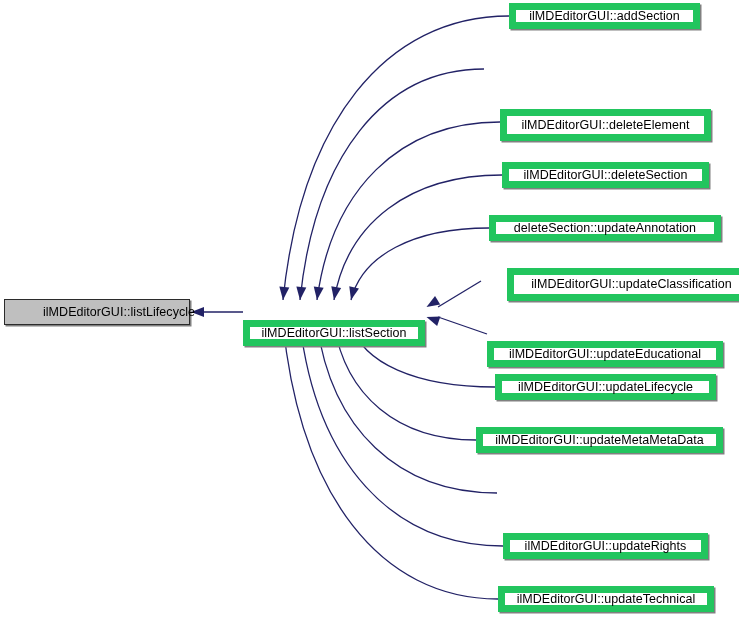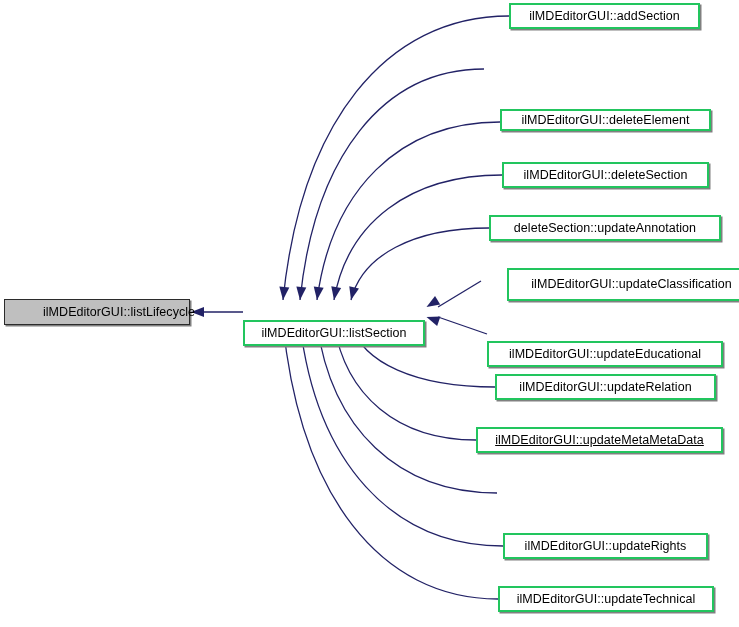--- a/index.html
+++ b/index.html
@@ -19,21 +19,21 @@
     position: absolute;
     top: 0;
     left: 0;
     width: 739px;
     height: 627px;
   }
   .node-box {
     position: absolute;
     box-sizing: border-box;
     background: #ffffff;
-    border: 2px solid #22c55e;
+    border: 7px solid #22c55e;
     box-shadow: 1.5px 1.5px 0 0 #808080;
     display: flex;
     align-items: center;
     justify-content: center;
     white-space: nowrap;
     color: #000000;
     font-size: 12.5px;
     line-height: 1;
     letter-spacing: 0.05px;
     cursor: default;
@@ -80,39 +80,39 @@
     </svg>
 <div class="node-box current" style="left: 4px; top: 299px; width: 186px; height: 26px; padding-left: 44px;">
       <span class="node-label">ilMDEditorGUI::listLifecycle</span>
     </div>
     <div class="node-box" style="left: 243px; top: 299px; width: 182px; height: 26px; margin-top: 21px;">
       <span class="node-label">ilMDEditorGUI::listSection</span>
     </div>
     <div class="node-box" style="left: 509px; top: 3px; width: 191px; height: 26px;">
       <span class="node-label">ilMDEditorGUI::addSection</span>
     </div>
-    <div class="node-box" style="left: 500px; top: 109px; width: 211px; height: 22px;">
+    <div class="node-box" style="left: 500px; top: 109px; width: 211px; height: 32px;">
       <span class="node-label">ilMDEditorGUI::deleteElement</span>
     </div>
     <div class="node-box" style="left: 502px; top: 162px; width: 207px; height: 26px;">
       <span class="node-label">ilMDEditorGUI::deleteSection</span>
     </div>
     <div class="node-box" style="left: 489px; top: 215px; width: 232px; height: 26px;">
       <span class="node-label">deleteSection::updateAnnotation</span>
     </div>
     <div class="node-box" style="left: 507px; top: 268px; width: 249px; height: 33px;">
       <span class="node-label">ilMDEditorGUI::updateClassification</span>
     </div>
     <div class="node-box" style="left: 487px; top: 321px; width: 236px; height: 26px; margin-top: 20px;">
       <span class="node-label">ilMDEditorGUI::updateEducational</span>
     </div>
     <div class="node-box" style="left: 495px; top: 374px; width: 221px; height: 26px;">
-      <span class="node-label">ilMDEditorGUI::updateRelation</span>
+      <span class="node-label">ilMDEditorGUI::updateLifecycle</span>
     </div>
-    <div class="node-box" style="left: 476px; top: 427px; width: 247px; height: 26px; text-decoration: underline;">
+    <div class="node-box" style="left: 476px; top: 427px; width: 247px; height: 26px;">
       <span class="node-label">ilMDEditorGUI::updateMetaMetaData</span>
     </div>
     <div class="node-box" style="left: 503px; top: 533px; width: 205px; height: 26px;">
       <span class="node-label">ilMDEditorGUI::updateRights</span>
     </div>
     <div class="node-box" style="left: 498px; top: 586px; width: 216px; height: 26px;">
       <span class="node-label">ilMDEditorGUI::updateTechnical</span>
     </div>
   </div>
 

